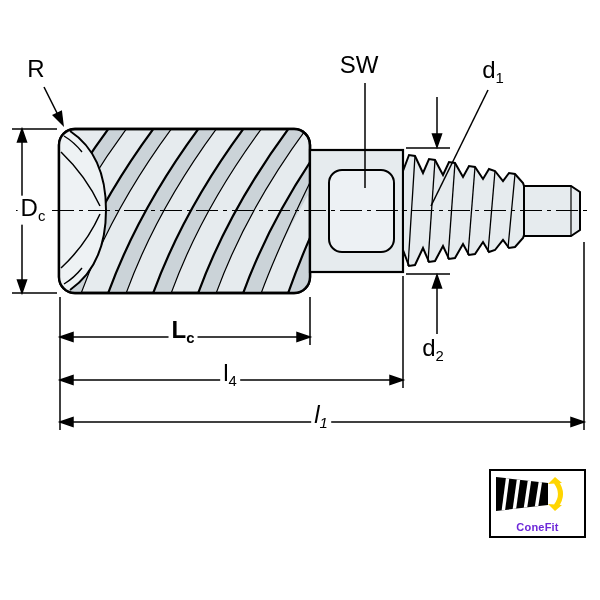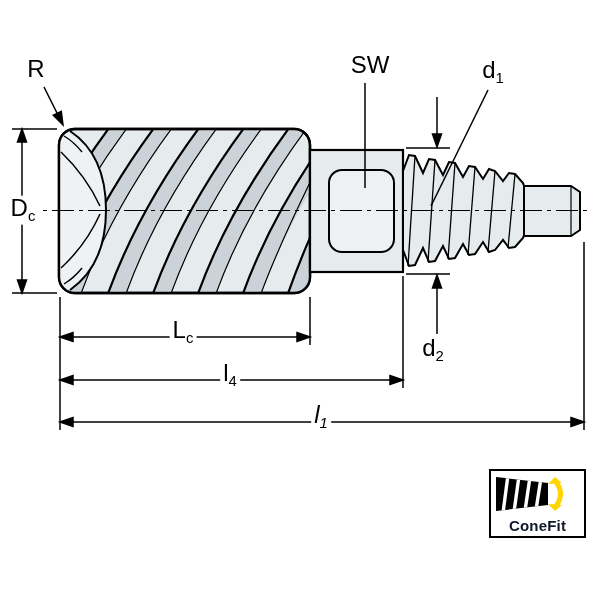--- a/index.html
+++ b/index.html
@@ -14,21 +14,21 @@
     background:#ffffff; padding:0 3px;
   }
   .dim-label sub { font-size:0.62em; }
   .dim-label.nobg { background:transparent; padding:0; }
   .logo-box {
     position:absolute; left:489px; top:469px; width:97px; height:69px;
     border:2px solid #000; box-sizing:border-box; background:#ffffff;
     display:flex; flex-direction:column; align-items:center;
     justify-content:space-between; padding:3px 2px 3px;
   }
-  .logo-text { font-size:15px; font-weight:bold; color:#0f172a; line-height:1; letter-spacing:0.2px; }
+  .logo-text { font-size:11px; font-weight:bold; color:#6d28d9; line-height:1; letter-spacing:0.2px; }
 </style>
 </head>
 <body>
 
 <div class="canvas">
 
   <svg class="drawing" width="600" height="600" viewBox="0 0 600 600">
     <defs>
       <clipPath id="headClip">
           <rect x="59" y="129" width="251" height="164" rx="16"></rect>
@@ -158,24 +158,24 @@
 
       <g>
         <line x1="60" y1="422" x2="584" y2="422"></line>
         <polygon points="60,422 73,417.5 73,426.5"></polygon>
         <polygon points="584,422 571,417.5 571,426.5"></polygon>
       </g>
     </g>
   </svg>
 
   <div class="dim-label nobg" style="left:36px;  top:71px;"><span>R</span><sub></sub></div>
-  <div class="dim-label nobg" style="left:370px; top:67px;"><span>SW</span><sub></sub></div>
+  <div class="dim-label nobg" style="left:359px; top:67px;"><span>SW</span><sub></sub></div>
   <div class="dim-label nobg" style="left:493px; top:72px;"><span>d</span><sub>1</sub></div>
-  <div class="dim-label" style="left:23px;  top:210px;"><span>D</span><sub>c</sub></div>
-  <div class="dim-label" style="left:183px; top:332px;"><span>L</span><sub>c</sub></div>
+  <div class="dim-label" style="left:33px;  top:210px;"><span>D</span><sub>c</sub></div>
+  <div class="dim-label" style="left:183px; top:332px;font-weight:bold;"><span>L</span><sub>c</sub></div>
   <div class="dim-label" style="left:230px; top:375px;"><span>l</span><sub>4</sub></div>
   <div class="dim-label" style="left:321px; top:417px;font-style:italic;"><span>l</span><sub>1</sub></div>
   <div class="dim-label nobg" style="left:433px; top:350px;"><span>d</span><sub>2</sub></div>
 
   <div class="logo-box">
     <svg width="88" height="40" viewBox="0 0 88 40">
       <defs>
         <clipPath id="coneClip">
             <polygon points="2,3 54,9 54,31 2,37"></polygon>
           </clipPath>

